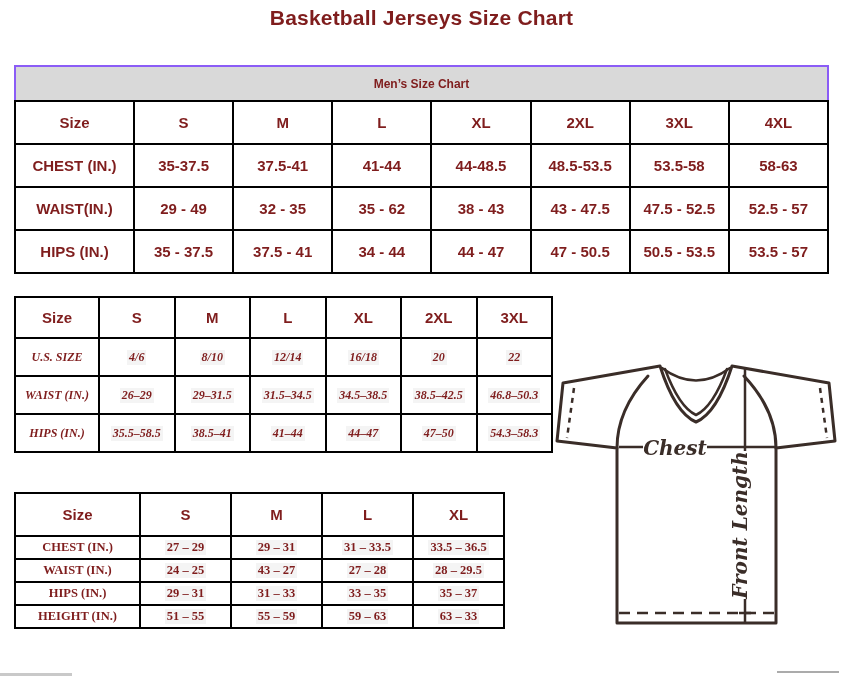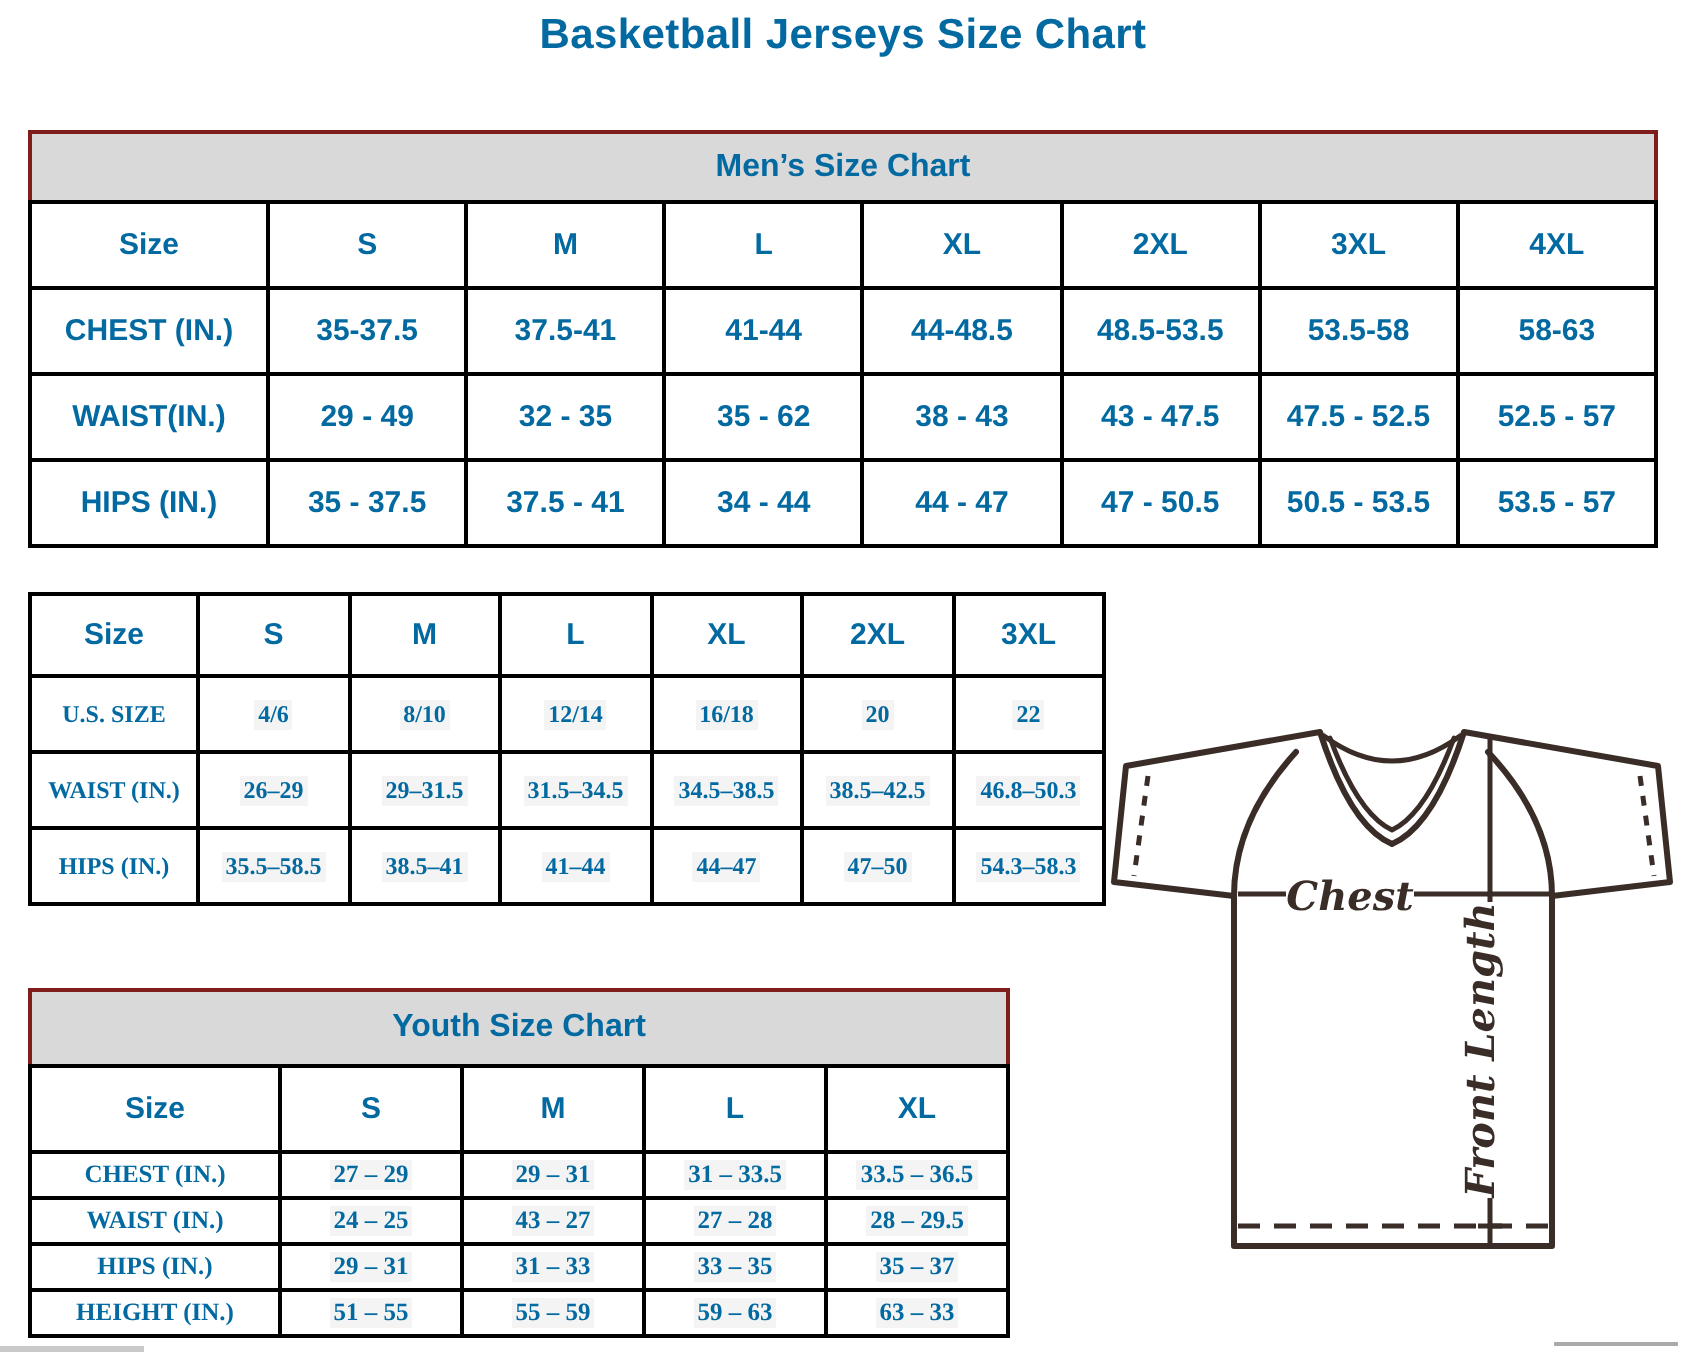--- a/index.html
+++ b/index.html
@@ -1,28 +1,28 @@
 <!DOCTYPE html>
 <html><head>
 <meta charset="utf-8">
 <style>
   html,body{margin:0;padding:0;background:#ffffff;}
   .page{
     position:relative;width:843px;height:679px;background:#ffffff;
-    font-family:"Liberation Sans",sans-serif;color:#0369a1;overflow:hidden;
+    font-family:"Liberation Sans",sans-serif;color:#7f1d1d;overflow:hidden;
   }
   .page-title{
     position:absolute;top:6px;left:0;width:100%;text-align:center;
     font-size:21px;font-weight:bold;letter-spacing:0.2px;
   }
   .size-table{position:absolute;}
   .size-table .caption{
-    box-sizing:border-box;border:2px solid #7f1d1d;background:#d9d9d9;
+    box-sizing:border-box;border:2px solid #8b5cf6;background:#d9d9d9;
     display:flex;align-items:center;justify-content:center;
-    font-weight:bold;font-size:16px;
+    font-weight:bold;font-size:12px;
   }
   .size-table table{
     border-collapse:collapse;table-layout:fixed;width:100%;margin-top:-2px;
   }
   .size-table th,.size-table td{
     border:2px solid #000;text-align:center;vertical-align:middle;
     font-weight:bold;padding:0;overflow:hidden;
   }
   .cv{display:inline-block;}
 
@@ -31,21 +31,21 @@
   .mens .caption{height:37px;}
   .mens thead tr{height:43px;}
   .mens tbody tr{height:43px;}
   .mens th,.mens td{font-size:15px;}
   .mens th:first-child{width:117px;}
 
   
   .womens{left:14px;top:298px;width:539px;}
   .womens .caption{height:41px;}
   .womens thead tr{height:41px;}
-  .womens tbody tr{height:38px;}
+  .womens tbody tr{height:38px;font-style:italic;}
   .womens th{font-size:15px;}
   .womens th:first-child{width:82px;}
   .womens tbody td{
     font-family:"Liberation Serif",serif;font-size:12px;font-weight:bold;
   }
   .womens tbody td .cv{background:#f4f4f4;padding:0 2px;}
   .womens tbody td:first-child .cv{background:none;padding:0;}
 
   
   .youth{left:14px;top:494px;width:491px;}
@@ -171,21 +171,20 @@
               <td><span class="cv">44–47</span></td>
               <td><span class="cv">47–50</span></td>
               <td><span class="cv">54.3–58.3</span></td>
             </tr>
           </tbody>
         </table>
       </div>
   </div>
 
   <div class="size-table youth">
-    <div class="caption">Youth Size Chart</div>
     <div>
         <table>
           <thead>
             <tr>
               <th>Size</th>
               <th>S</th>
               <th>M</th>
               <th>L</th>
               <th>XL</th>
             </tr>

